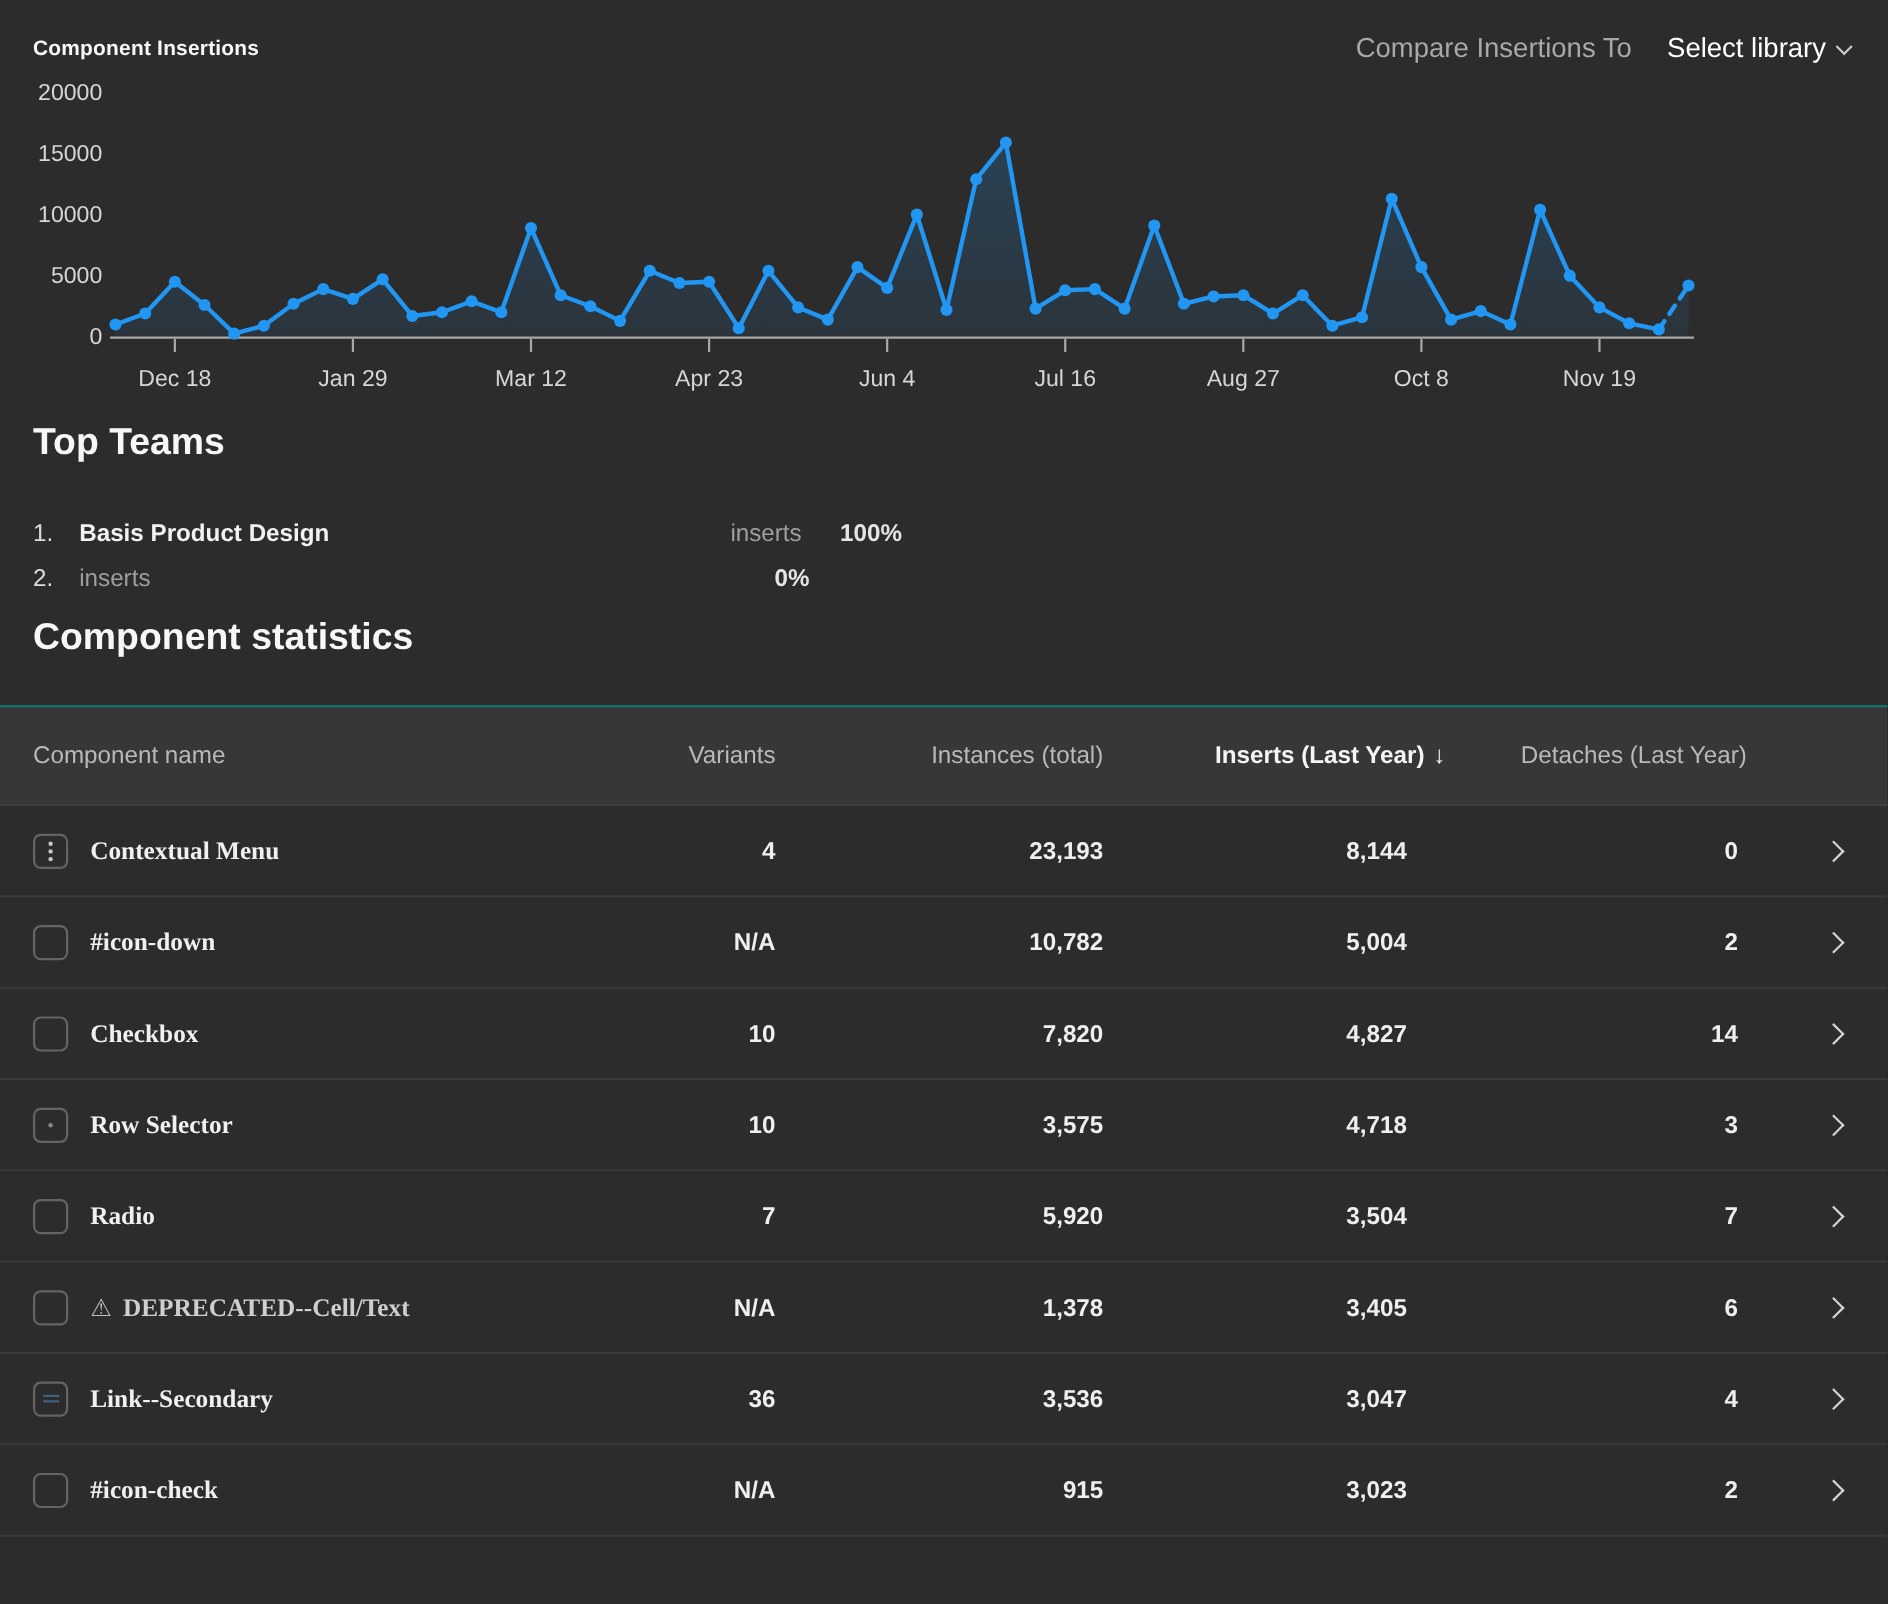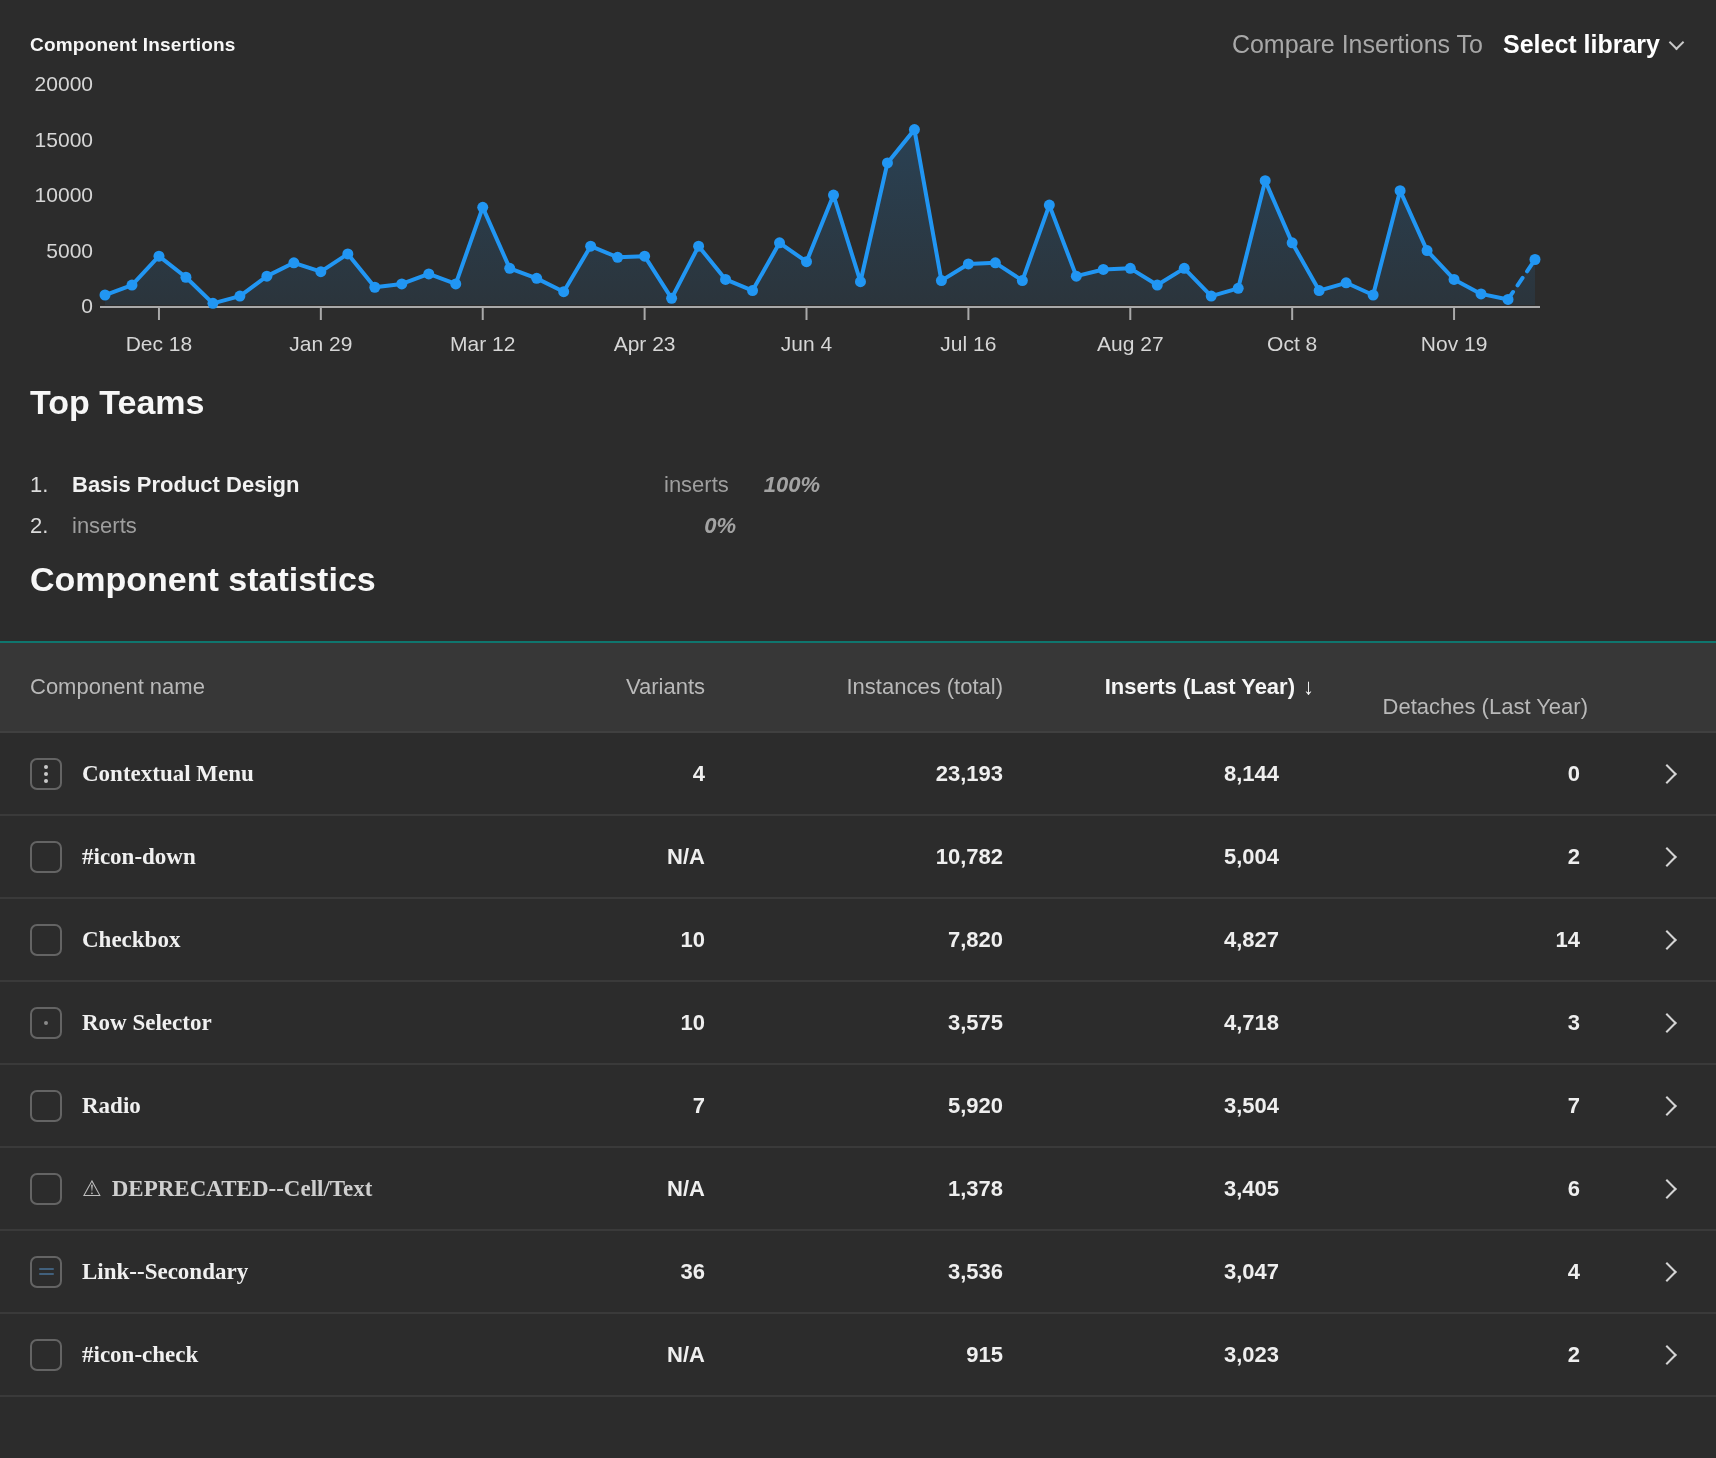--- a/index.html
+++ b/index.html
@@ -6,44 +6,44 @@
   body{
     width:1716px;height:1458px;overflow:hidden;
     background:#2c2c2c;color:#f0f0f0;
     font-family:"Liberation Sans",sans-serif;
     position:relative;
   }
   .topbar{display:flex;justify-content:space-between;align-items:center;padding:30px 34px 2px 30px;}
   .page-title{font-size:19px;font-weight:bold;color:#f7f7f7;letter-spacing:.2px;}
   .compare{display:flex;align-items:center;gap:20px;font-size:25px;}
   .compare-label{color:#a8a8a8;}
-  .select-lib{color:#ffffff;font-weight:bold;display:flex;align-items:center;gap:11px;cursor:pointer;}
+  .select-lib{color:#ffffff;font-weight:normal;display:flex;align-items:center;gap:11px;cursor:pointer;margin-left:12px;}
   .chev-down{width:9px;height:9px;border-right:2px solid #c9c9c9;border-bottom:2px solid #c9c9c9;transform:rotate(45deg);margin-top:-5px;}
 
   #chart-svg{display:block;margin-top:8px;}
   .axis-label{font-size:21px;fill:#d6d6d6;}
 
   .section-h{font-size:34px;font-weight:bold;color:#f7f7f7;margin:14px 0 0 30px;}
   #teams-list{margin-top:42px;}
   .team-row{display:grid;grid-template-columns:42px 592px 72px 84px;margin-left:30px;height:41px;align-items:center;font-size:22px;}
   .team-rank{color:#dcdcdc;}
   .team-name{font-weight:bold;color:#f2f2f2;}
   .team-metric{color:#9e9e9e;}
-  .team-pct{text-align:right;color:#a3a3a3;font-weight:bold;font-style:italic;}
+  .team-pct{text-align:right;color:#e5e5e5;font-weight:bold;}
 
   #stats-h{}
   .table{margin-top:42px;}
   .thead{position:relative;height:88px;background:#373737;border-top:2px solid #0f766e;border-bottom:2px solid #404040;color:#b9b9b9;font-size:22px;}
   .th{position:absolute;top:50%;transform:translateY(-50%);white-space:nowrap;cursor:pointer;}
   .th-name{left:30px;}
   .th-variants{right:1011px;}
   .th-instances{right:713px;}
   .th-inserts{right:402px;color:#f5f5f5;font-weight:bold;}
   .th-inserts .sort-arrow{margin-left:8px;font-weight:normal;}
-  .th-detaches{right:128px;margin-top:20px;}
+  .th-detaches{right:128px;}
 
   .row{position:relative;height:81px;border-bottom:2px solid #3a3a3a;background:#2c2c2c;cursor:pointer;}
   .thumb{position:absolute;left:30px;top:50%;transform:translateY(-50%);width:32px;height:32px;border:2px solid #646464;border-radius:7px;box-sizing:border-box;display:flex;flex-direction:column;align-items:center;justify-content:center;gap:3px;}
   .kdot{width:4px;height:4px;border-radius:50%;background:#c9c9c9;}
   .sdot{width:4px;height:4px;border-radius:50%;background:#8a8a8a;}
   .link-line{width:15px;height:2px;background:#41607c;border-radius:1px;}
   .cname{position:absolute;left:82px;top:50%;transform:translateY(-50%);font-weight:bold;font-size:23px;color:#f0f0f0;display:flex;align-items:flex-end;gap:10px;white-space:nowrap;font-family:Liberation Serif, serif;}
   .cname.deprecated{color:#cfcfcf;}
   .warn{color:#bfbfbf;font-size:22px;font-weight:normal;}
   .num{position:absolute;top:50%;transform:translateY(-50%);font-size:22px;font-weight:bold;color:#efefef;}

